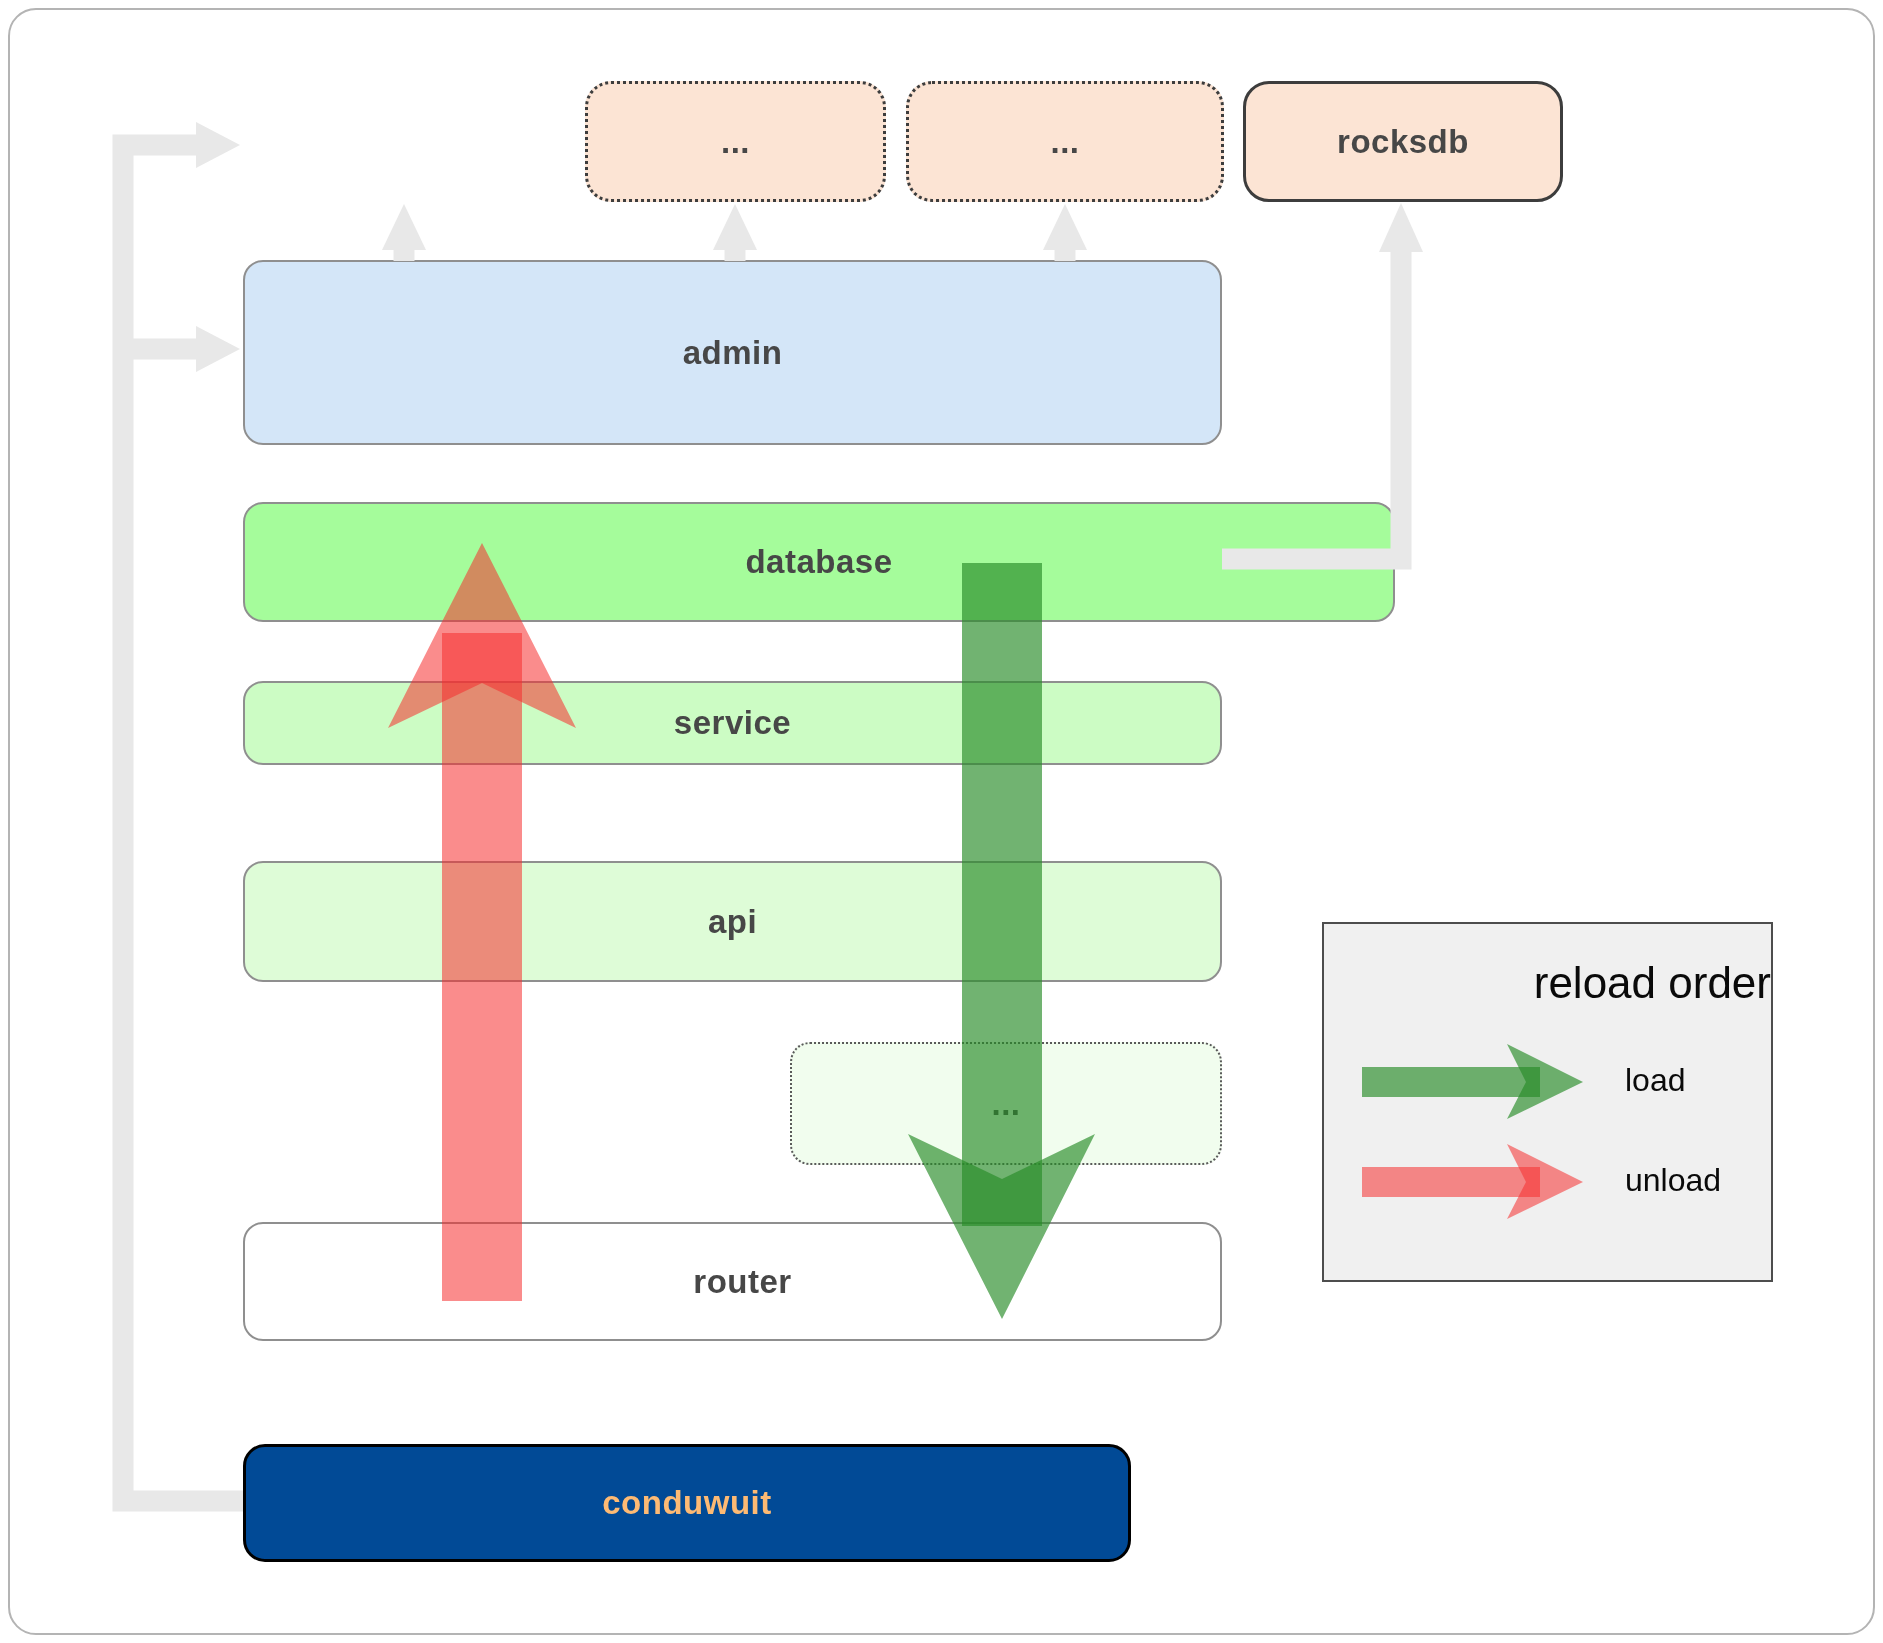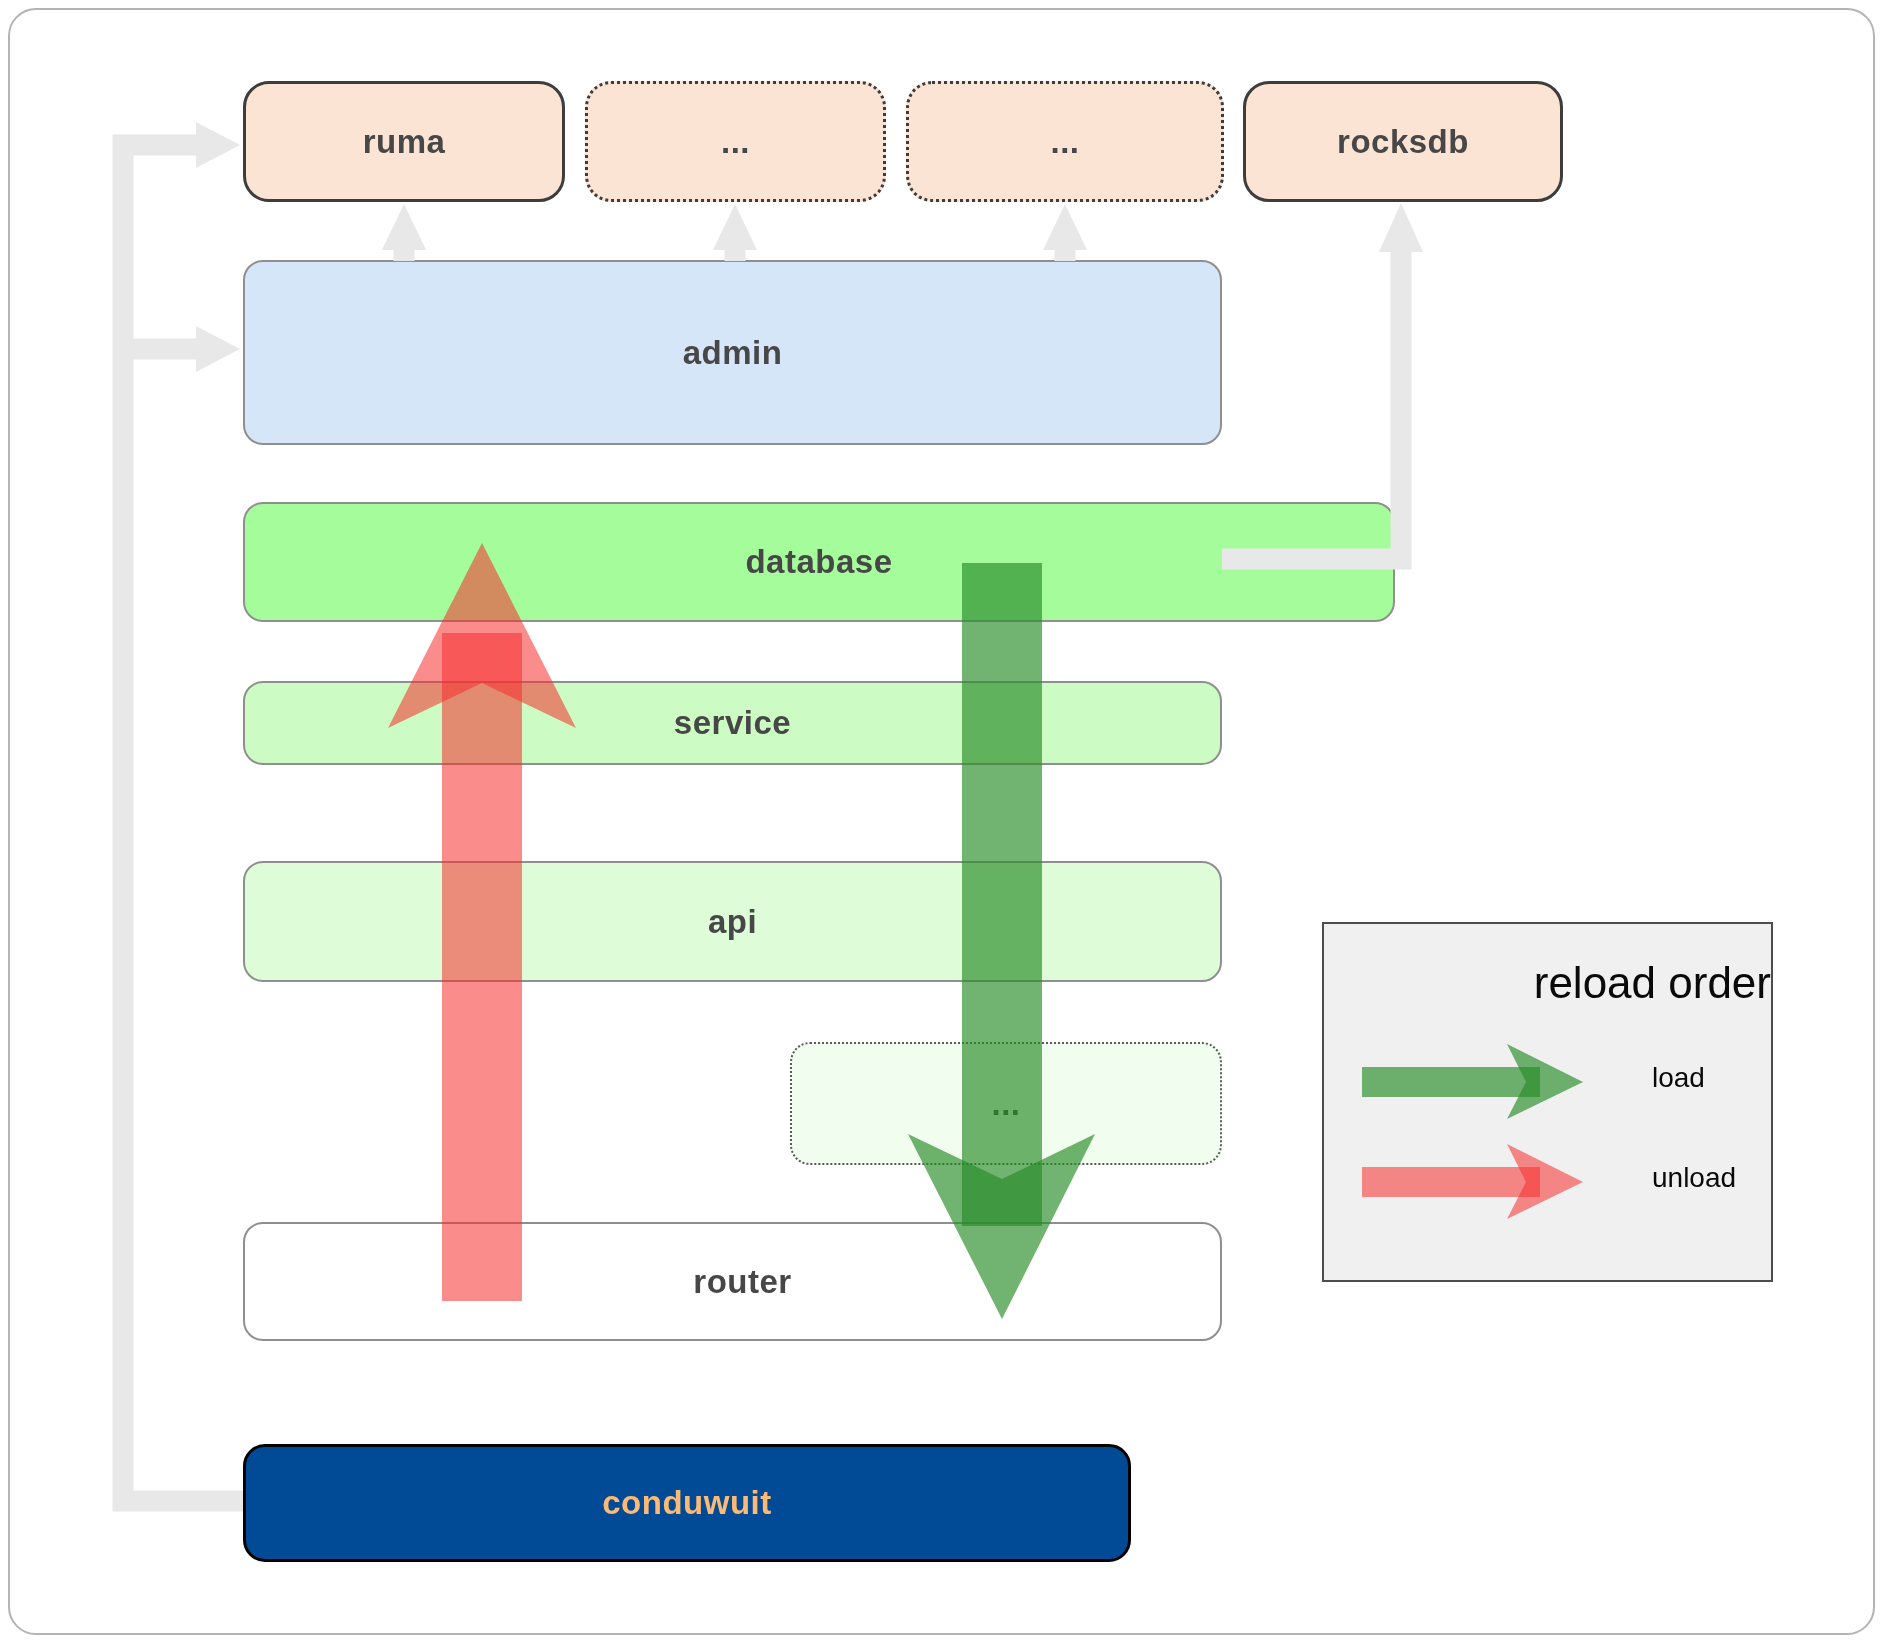--- a/index.html
+++ b/index.html
@@ -21,33 +21,30 @@
   .row{border:2px solid #8f8f8f;border-radius:20px;}
   .legend{
     position:absolute;left:1322px;top:922px;width:451px;height:360px;
     background:#f0f0f0;border:2px solid #4d4d4d;box-sizing:border-box;
   }
   .legend-title{
     position:absolute;left:0;top:34px;width:100%;text-align:right;
     font-size:44px;font-weight:400;color:#0a0a0a;
   }
   .legend-item-label{
-    position:absolute;font-size:28px;font-weight:400;color:#0a0a0a;margin-left:27px;
+    position:absolute;font-size:32px;font-weight:400;color:#0a0a0a;
   }
   .overlay{position:absolute;left:0;top:0;z-index:5;pointer-events:none;}
 </style>
 </head>
 <body>
 
 <div class="canvas">
   <div class="frame"></div>
 
-  <div class="box peach" style="left:243px;top:81px;width:322px;height:121px;">
-    <span>ruma</span>
-  </div>
   <div class="box peach dotted" style="left:585px;top:81px;width:301px;height:121px;">
     <span>...</span>
   </div>
   <div class="box peach dotted" style="left:906px;top:81px;width:318px;height:121px;">
     <span>...</span>
   </div>
   <div class="box peach" style="left:1243px;top:81px;width:320px;height:121px;">
     <span>rocksdb</span>
   </div>
 

